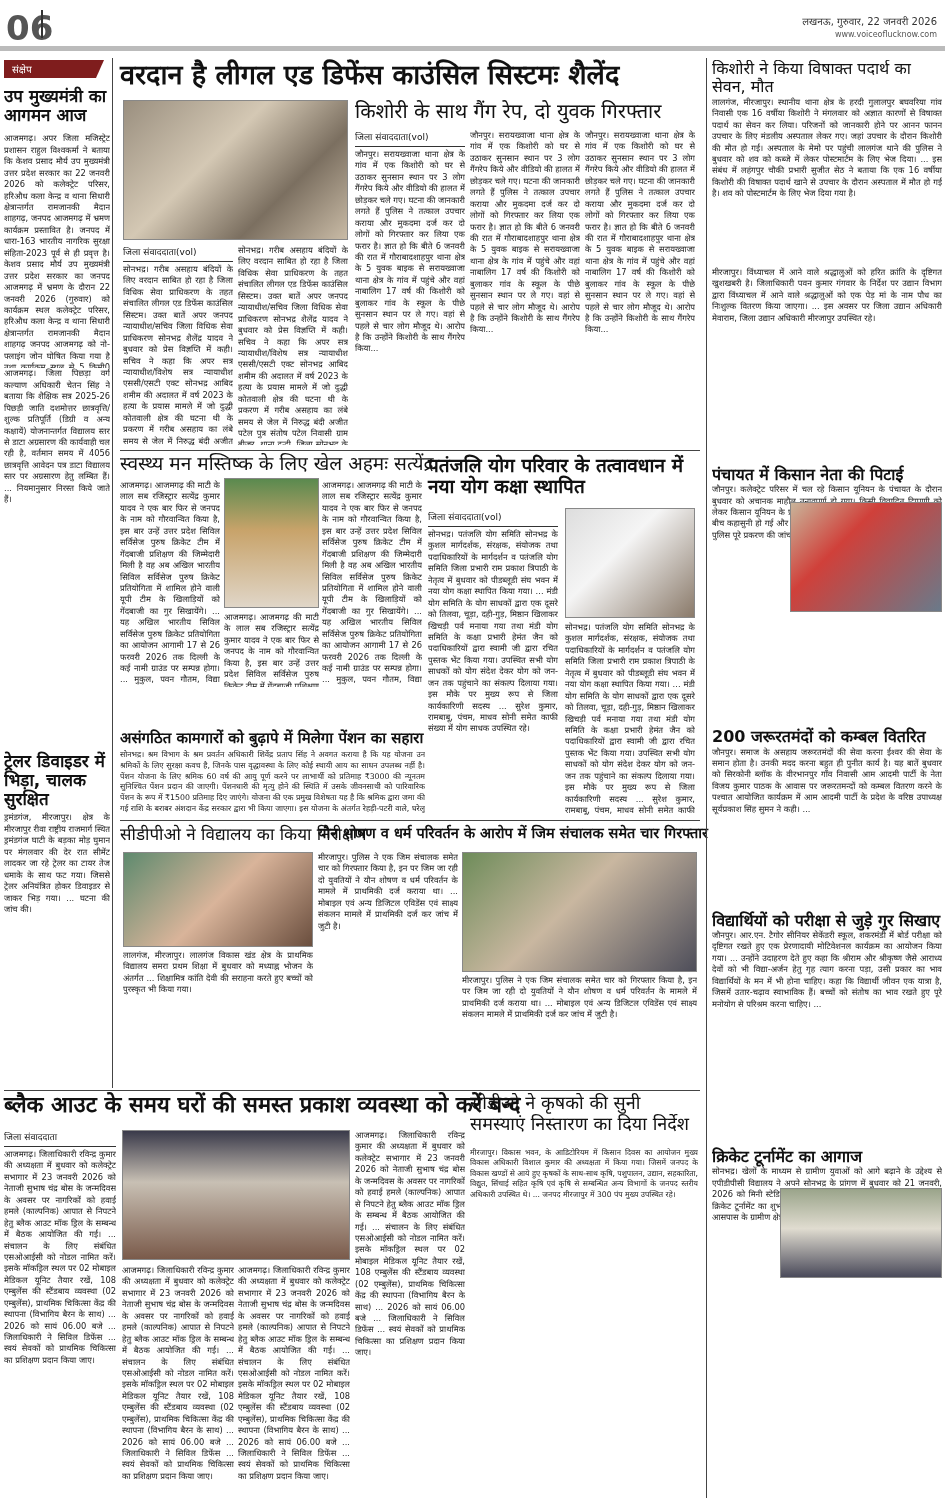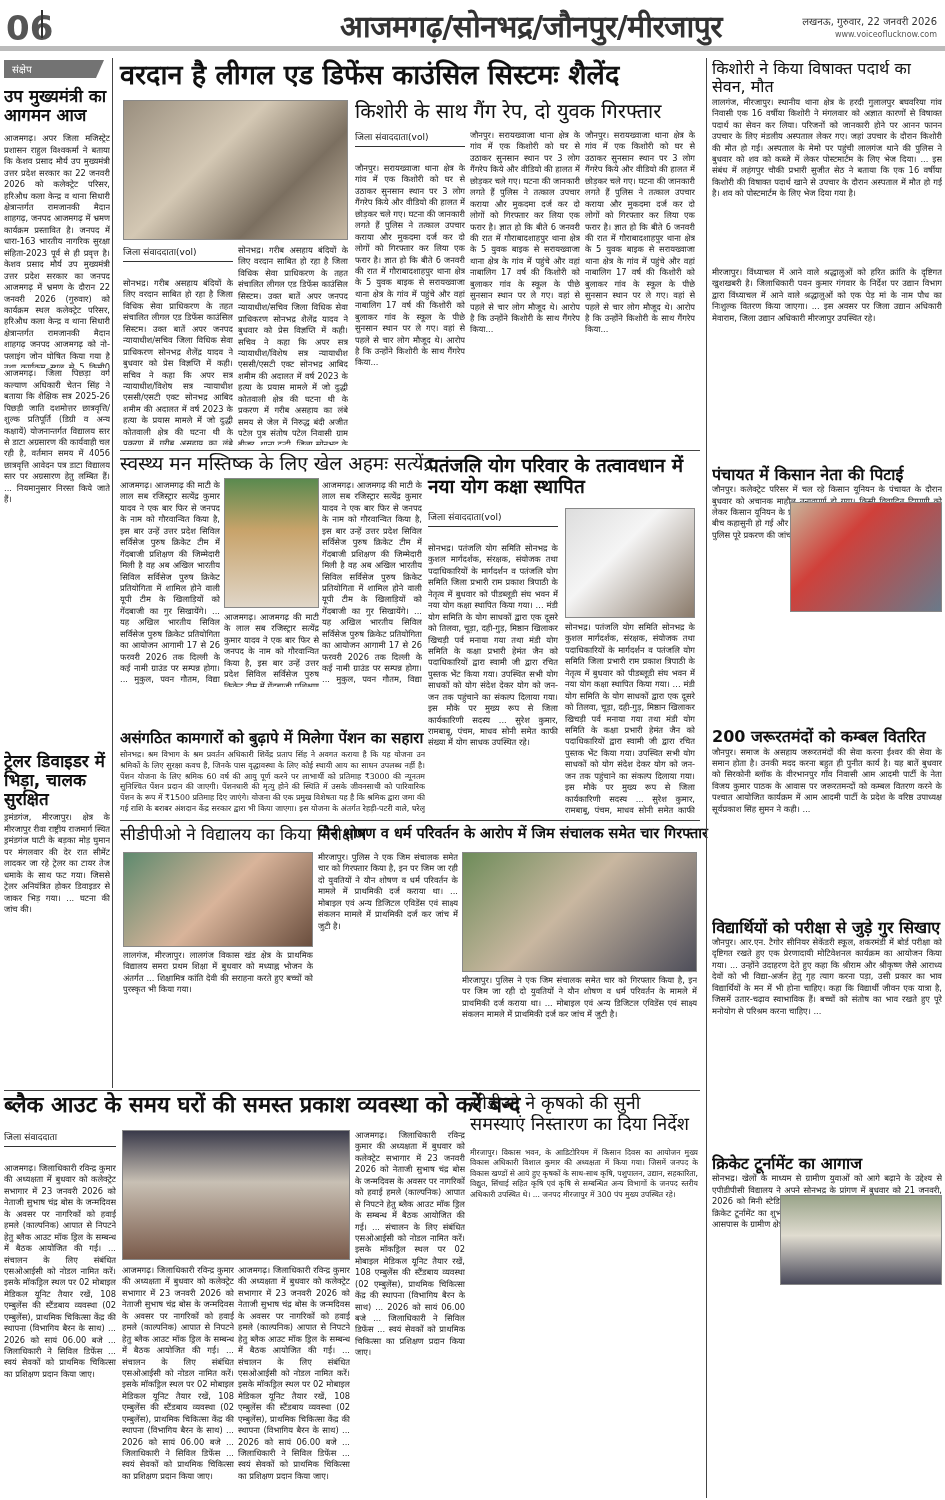--- a/index.html
+++ b/index.html
@@ -12,31 +12,30 @@
 .region{position:absolute;left:340px;top:5px;font-size:30px;font-weight:bold;color:#333;letter-spacing:-0.5px}
 .dateline{position:absolute;right:8px;top:14px;font-size:10px;color:#333}
 .url{position:absolute;right:8px;top:30px;font-size:8px;color:#555}
 .topbar{position:absolute;left:0;top:46px;width:945px;height:5px;background:#bbb}
 .col{position:absolute;overflow:hidden}
 .rule-v{position:absolute;width:1px;background:#444}
 .rule-h{position:absolute;height:1px;background:#444}
 .hl{font-weight:bold;line-height:1.1;color:#111}
 .hl-light{font-weight:normal;line-height:1.15;color:#111}
 .body{font-size:8.3px;line-height:1.38;text-align:justify;color:#222}
-.byline{font-size:9px;border-bottom:1px solid #333;padding-bottom:3px;margin-bottom:16px}
+.byline{font-size:9px;border-bottom:1px solid #333;padding-bottom:3px;margin-bottom:2px}
 .photo{position:absolute;background:linear-gradient(135deg,#9a8f7f,#d4c8b4 40%,#7b6f60 70%,#c9bba6);border:1px solid #888}
-.tag{background:#737373;color:#fff;font-size:10px;padding:2px 8px;display:inline-block;clip-path:polygon(0 0,100% 0,92% 100%,0 100%);width:100px}
+.tag{background:#7f1d1d;color:#fff;font-size:10px;padding:2px 8px;display:inline-block;clip-path:polygon(0 0,100% 0,92% 100%,0 100%);width:100px}
 </style>
 </head>
 <body>
 
 <div class="masthead">
   <div class="pgno">06</div>
   <div class="vsep"></div>
-  <div class="region">आजमगढ़/सोनभद्र/जौनपुर/मीरजापुर</div>
   <div class="dateline">लखनऊ, गुरुवार, 22 जनवरी 2026</div>
   <div class="url">www.voiceoflucknow.com</div>
 </div>
 <div class="topbar"></div>
 
 <div class="col" style="left:4px;top:58px;width:106px;height:1030px">
   <div class="tag">संक्षेप</div>
   <div class="hl" style="font-size:17px;margin:9px 0">उप मुख्यमंत्री का आगमन आज</div>
   <div class="body" style="height:235px;overflow:hidden">आजमगढ़। अपर जिला मजिस्ट्रेट प्रशासन राहुल विश्वकर्मा ने बताया कि केशव प्रसाद मौर्य उप मुख्यमंत्री उत्तर प्रदेश सरकार का 22 जनवरी 2026 को कलेक्ट्रेट परिसर, हरिऔध कला केन्द्र व थाना सिधारी क्षेत्रान्तर्गत रामजानकी मैदान शाहगढ़, जनपद आजमगढ़ में भ्रमण कार्यक्रम प्रस्तावित है। जनपद में धारा-163 भारतीय नागरिक सुरक्षा संहिता-2023 पूर्व से ही प्रवृत्त है। केशव प्रसाद मौर्य उप मुख्यमंत्री उत्तर प्रदेश सरकार का जनपद आजमगढ़ में भ्रमण के दौरान 22 जनवरी 2026 (गुरुवार) को कार्यक्रम स्थल कलेक्ट्रेट परिसर, हरिऔध कला केन्द्र व थाना सिधारी क्षेत्रान्तर्गत रामजानकी मैदान शाहगढ़ जनपद आजमगढ़ को नो-फ्लाइंग जोन घोषित किया गया है तथा कार्यक्रम स्थल से 5 किमी0 की परिधि में सभी प्रकार के ड्रोन उड़ान/संचालन पूर्णतया प्रतिबन्धित रहेगा।</div>
   <div class="body" style="height:380px;overflow:hidden">आजमगढ़। जिला पिछड़ा वर्ग कल्याण अधिकारी चेतन सिंह ने बताया कि शैक्षिक सत्र 2025-26 पिछड़ी जाति दशमोत्तर छात्रवृत्ति/शुल्क प्रतिपूर्ति (डिग्री व अन्य कक्षायें) योजनान्तर्गत विद्यालय स्तर से डाटा अग्रसारण की कार्यवाही चल रही है, वर्तमान समय में 4056 छात्रवृत्ति आवेदन पत्र डाटा विद्यालय स्तर पर अग्रसारण हेतु लम्बित हैं। ... नियमानुसार निरस्त किये जाते हैं।</div>
@@ -139,20 +138,20 @@
   <div class="hl-light" style="font-size:16px">किशोरी ने किया विषाक्त पदार्थ का सेवन, मौत</div>
   <div class="body" style="height:170px;overflow:hidden">लालगंज, मीरजापुर। स्थानीय थाना क्षेत्र के हरदी गुलालपुर बघवरिया गांव निवासी एक 16 वर्षीया किशोरी ने मंगलवार को अज्ञात कारणों से विषाक्त पदार्थ का सेवन कर लिया। परिजनों को जानकारी होने पर आनन फानन उपचार के लिए मंडलीय अस्पताल लेकर गए। जहां उपचार के दौरान किशोरी की मौत हो गई। अस्पताल के मेमो पर पहुंची लालगंज थाने की पुलिस ने बुधवार को शव को कब्जे में लेकर पोस्टमार्टम के लिए भेज दिया। ... इस संबंध में लहंगपुर चौकी प्रभारी सुजीत सेठ ने बताया कि एक 16 वर्षीया किशोरी की विषाक्त पदार्थ खाने से उपचार के दौरान अस्पताल में मौत हो गई है। शव को पोस्टमार्टम के लिए भेज दिया गया है।</div>
   <div class="body" style="height:196px;overflow:hidden">मीरजापुर। विंध्याचल में आने वाले श्रद्धालुओं को हरित क्रांति के दृष्टिगत खुशखबरी है। जिलाधिकारी पवन कुमार गंगवार के निर्देश पर उद्यान विभाग द्वारा विंध्याचल में आने वाले श्रद्धालुओं को एक पेड़ मां के नाम पौध का निःशुल्क वितरण किया जाएगा। ... इस अवसर पर जिला उद्यान अधिकारी मेवाराम, जिला उद्यान अधिकारी मीरजापुर उपस्थित रहे।</div>
   <div class="hl-light" style="font-size:16px;font-weight:bold;margin-top:3px">पंचायत में किसान नेता की पिटाई</div>
   <div style="position:relative;height:240px">
     <div class="body" style="position:absolute;left:0;top:0;width:230px;height:240px;overflow:hidden">जौनपुर। कलेक्ट्रेट परिसर में चल रहे किसान यूनियन के पंचायत के दौरान बुधवार को अचानक माहौल तनावपूर्ण हो गया। किसी विवादित टिप्पणी को लेकर किसान यूनियन के प्रदेश अध्यक्ष राजनाथ यादव और महिला सदस्यों के बीच कहासुनी हो गई और देखते ही देखते मामला मारपीट तक पहुंच गया। ... पुलिस पूरे प्रकरण की जांच कर रही है।</div>
     <div class="photo" style="left:78px;top:18px;width:152px;height:110px;background:linear-gradient(135deg,#c9b49a,#d0403a 35%,#6a7a8a)"></div>
   </div>
   <div class="hl-light" style="font-size:16px;font-weight:bold;margin-top:4px">200 जरूरतमंदों को कम्बल वितरित</div>
   <div class="body" style="height:160px;overflow:hidden">जौनपुर। समाज के असहाय जरूरतमंदों की सेवा करना ईश्वर की सेवा के समान होता है। उनकी मदद करना बहुत ही पुनीत कार्य है। यह बातें बुधवार को सिरकोनी ब्लॉक के वीरभानपुर गाँव निवासी आम आदमी पार्टी के नेता विजय कुमार पाठक के आवास पर जरूरतमन्दों को कम्बल वितरण करने के पश्चात आयोजित कार्यक्रम में आम आदमी पार्टी के प्रदेश के वरिष्ठ उपाध्यक्ष सूर्यप्रकाश सिंह सुमन ने कही। ...</div>
-  <div class="hl-light" style="font-size:16px;font-weight:bold;margin-top:12px">विद्यार्थियों को परीक्षा से जुड़े गुर सिखाए</div>
+  <div class="hl-light" style="font-size:16px;font-weight:bold;margin-top:5px">विद्यार्थियों को परीक्षा से जुड़े गुर सिखाए</div>
   <div class="body" style="height:215px;overflow:hidden">जौनपुर। आर.एन. टैगोर सीनियर सेकेंडरी स्कूल, शकरमंडी में बोर्ड परीक्षा को दृष्टिगत रखते हुए एक प्रेरणादायी मोटिवेशनल कार्यक्रम का आयोजन किया गया। ... उन्होंने उदाहरण देते हुए कहा कि श्रीराम और श्रीकृष्ण जैसे आराध्य देवों को भी विद्या-अर्जन हेतु गृह त्याग करना पड़ा, उसी प्रकार का भाव विद्यार्थियों के मन में भी होना चाहिए। कहा कि विद्यार्थी जीवन एक यात्रा है, जिसमें उतार-चढ़ाव स्वाभाविक हैं। बच्चों को संतोष का भाव रखते हुए पूरे मनोयोग से परिश्रम करना चाहिए। ...</div>
   <div class="hl-light" style="font-size:16px;font-weight:bold;margin-top:3px">क्रिकेट टूर्नामेंट का आगाज</div>
   <div style="position:relative;height:210px">
     <div class="body" style="position:absolute;left:0;top:0;width:230px;height:210px;overflow:hidden">सोनभद्र। खेलों के माध्यम से ग्रामीण युवाओं को आगे बढ़ाने के उद्देश्य से एपीडीपीसी विद्यालय ने अपने सोनभद्र के प्रांगण में बुधवार को 21 जनवरी, 2026 को मिनी स्टेडियम, नवजीवन विहार, सिंगरौली में ग्रामीण टेनिस बॉल क्रिकेट टूर्नामेंट का शुभारंभ किया। पांच दिनों तक चलने वाले इस टूर्नामेंट में आसपास के ग्रामीण क्षेत्रों की 20 टीमें भाग ले रही हैं। ...</div>
     <div class="photo" style="left:68px;top:22px;width:162px;height:90px;background:linear-gradient(180deg,#9aa48a,#e0dcd0 45%,#4a4a5a)"></div>
   </div>
 </div>
 
 </body></html>

